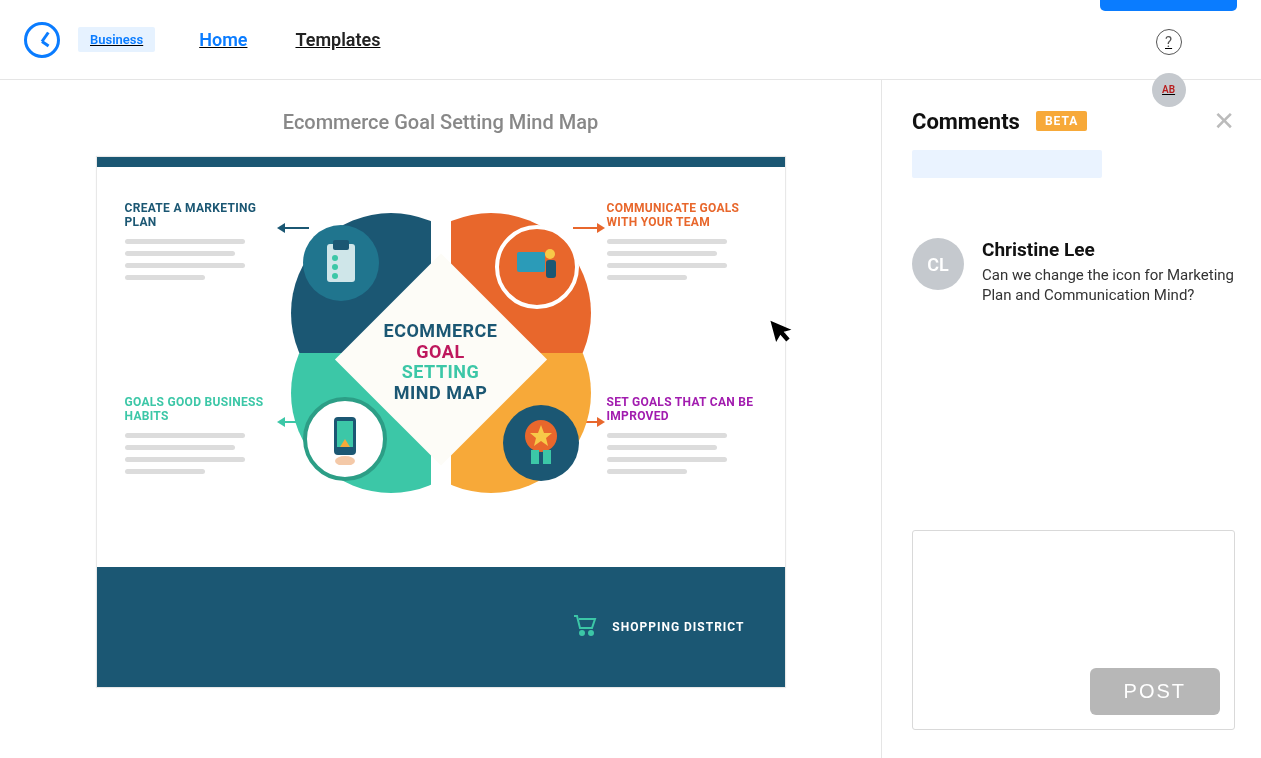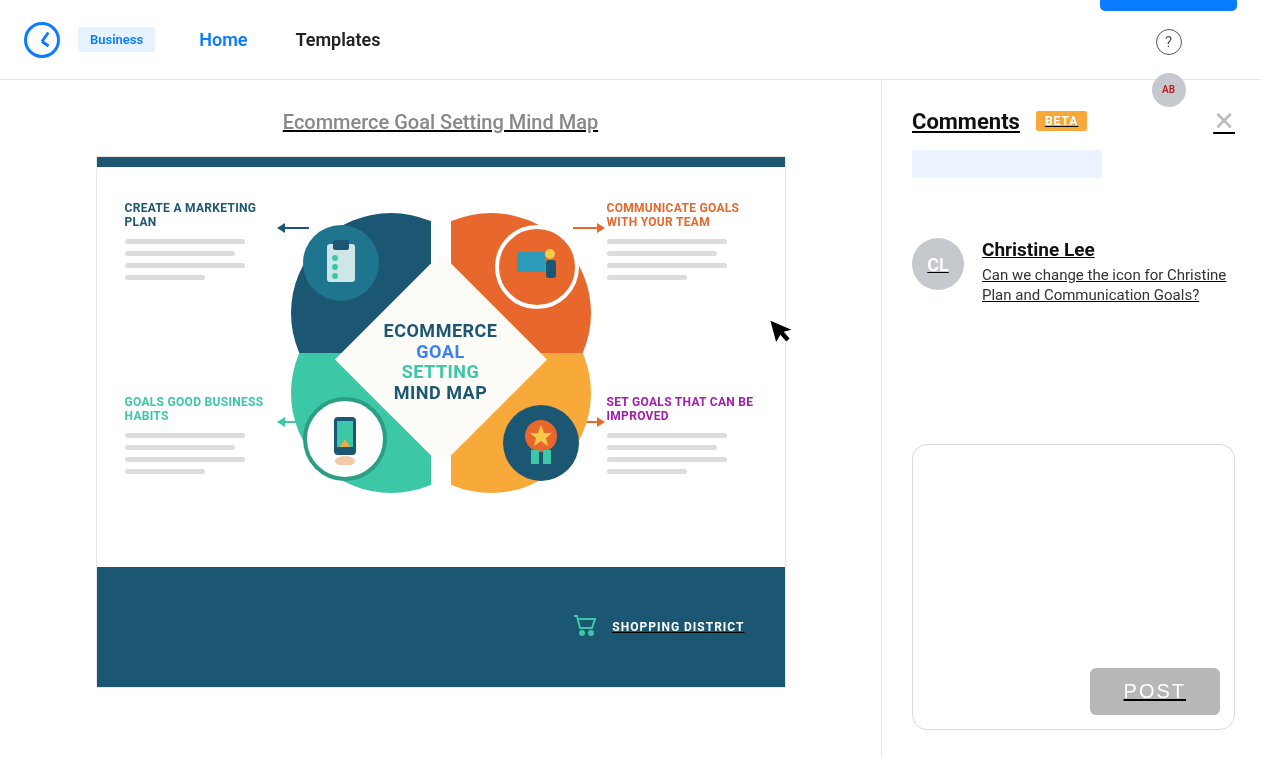--- a/index.html
+++ b/index.html
@@ -9,20 +9,21 @@
     width: 1261px;
     height: 758px;
     overflow: hidden;
   }
   .header {
     height: 80px;
     display: flex;
     align-items: center;
     padding: 0 24px;
     border-bottom: 1px solid #e5e5e5;
+    text-decoration: underline;
   }
   .logo {
     width: 36px; height: 36px;
     border: 3px solid #0a7cff;
     border-radius: 50%;
     position: relative;
     margin-right: 18px;
   }
   .logo::before, .logo::after {
     content: '';
@@ -74,21 +75,21 @@
   }
   .avatar {
     width: 34px; height: 34px;
     background: #c5c9ce;
     color: #b91c1c;
     border-radius: 50%;
     display: flex; align-items: center; justify-content: center;
     font-size: 10px; font-weight: 600;
     cursor: pointer;
   }
-  .main { display: flex; height: calc(100% - 80px); text-decoration: underline; }
+  .main { display: flex; height: calc(100% - 80px); }
   .canvas-area {
     flex: 1;
     padding: 30px 40px;
     display: flex;
     flex-direction: column;
     align-items: center;
     overflow: auto;
     position: relative;
   }
   .doc-title {
@@ -143,21 +144,21 @@
   .diamond-label {
     position: absolute; left: 50%; top: 50%;
     transform: translate(-50%, -55%);
     text-align: center;
     font-weight: 700;
     font-size: 18px;
     line-height: 1.15;
     letter-spacing: 0.5px;
   }
   .diamond-label .l1 { color: #1b5773; }
-  .diamond-label .l2 { color: #3b82f6; }
+  .diamond-label .l2 { color: #be185d; }
   .diamond-label .l3 { color: #3cc7a7; }
   .diamond-label .l4 { color: #1b5773; }
   .quad-text {
     position: absolute;
     width: 150px;
     font-size: 12px;
     font-weight: 700;
     letter-spacing: 0.3px;
   }
   .quad-text.q1 { top: 34px; left: 28px; color: #1b5773; }
@@ -248,22 +249,22 @@
     border-radius: 50%;
     display: flex; align-items: center; justify-content: center;
     font-size: 18px; font-weight: 600;
     flex-shrink: 0;
   }
   .comment-body .author { font-size: 19px; font-weight: 700; color: #111; }
   .comment-body .text { font-size: 15px; color: #333; margin-top: 4px; line-height: 1.35; }
   .compose-box {
     margin-top: auto;
     border: 1px solid #d9d9d9;
-    border-radius: 15px;
-    height: 286px;
+    border-radius: 3px;
+    height: 200px;
     display: flex; flex-direction: column;
     padding: 14px;
   }
   .compose-box textarea {
     border: none; resize: none; flex: 1; outline: none;
     font-family: inherit; font-size: 15px;
   }
   .post-btn {
     align-self: flex-end;
     background: #b7b7b7;
@@ -432,21 +433,21 @@
       <span class="comments-title">Comments</span>
       <span class="beta-badge">BETA</span>
       <span class="close-x">✕</span>
     </div>
     <div class="filter-bar"></div>
 
     <div class="comment">
       <div class="comment-avatar">CL</div>
       <div class="comment-body">
         <div class="author">Christine Lee</div>
-        <div class="text">Can we change the icon for Christine Plan and Communication Goals?</div>
+        <div class="text">Can we change the icon for Marketing Plan and Communication Mind?</div>
       </div>
     </div>
 
     <div class="compose-box">
       <textarea placeholder="" style=""></textarea>
       <button class="post-btn">POST</button>
     </div>
   </div>
 </div>
 

